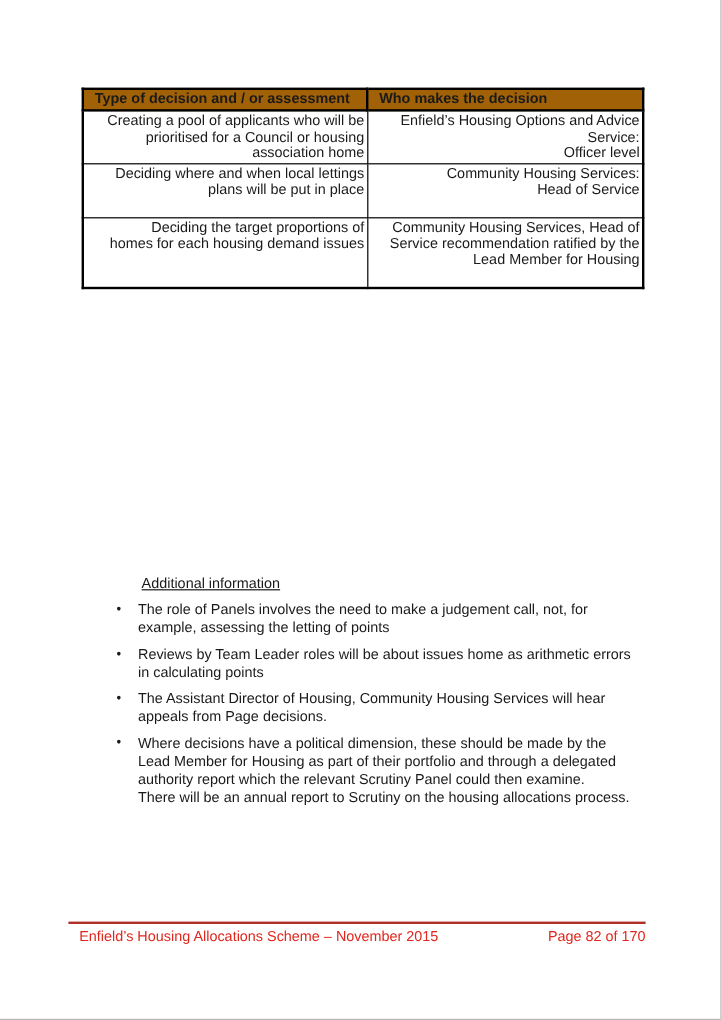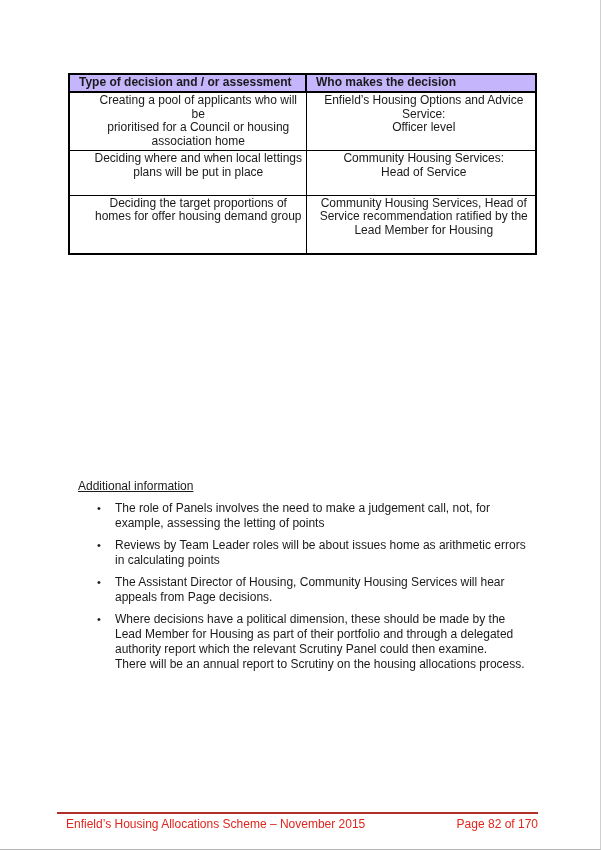--- a/index.html
+++ b/index.html
@@ -23,33 +23,34 @@
   }
   table.decision-table col.c1{width:237px;}
   table.decision-table th{
     border:2px solid #000;
     font-weight:bold;text-align:left;
     padding:1px 2px 1px 9px;
     white-space:pre-line;vertical-align:top;
   }
   table.decision-table td{
     border:1px solid #000;
-    padding:1px 2px 1px 23px;
-    vertical-align:top;text-align:center;
+    padding:1px 2px 1px 9px;
+    vertical-align:top;text-align:right;
     white-space:pre-line;
   }
   table.decision-table td.who{padding-left:8px;}
   table.decision-table tr.spacer td{padding-bottom:15px;}
   
   .additional{
     position:absolute;left:78px;top:479px;width:472px;
     font-size:12px;line-height:15px;
   }
   .additional .heading{
     text-decoration:underline;
+    margin-left:40px;
   }
   .additional ul{
     list-style:none;margin:7px 0 0 0;padding:0;
   }
   .additional li{
     display:flex;margin-bottom:7px;
   }
   .additional .bullet{
     flex:none;width:18px;margin-left:19px;
     font-size:11px;
@@ -72,21 +73,21 @@
 <body>
 
 <div class="page">
 
   <table class="decision-table">
     <colgroup>
         <col class="c1">
         <col class="c2">
       </colgroup>
     <thead>
-      <tr style="background: #c4b5fd;">
+      <tr style="background: #a16207;">
         <th>Type of decision and / or assessment</th>
         <th>Who makes the decision</th>
       </tr>
     </thead>
     <tbody>
       <tr>
         <td class="dec">Creating a pool of applicants who will be
 prioritised for a Council or housing
 association home</td>
         <td class="who">Enfield’s Housing Options and Advice
@@ -94,21 +95,21 @@
 Officer level</td>
       </tr>
       <tr class="spacer">
         <td class="dec">Deciding where and when local lettings
 plans will be put in place</td>
         <td class="who">Community Housing Services:
 Head of Service</td>
       </tr>
       <tr class="spacer">
         <td class="dec">Deciding the target proportions of
-homes for offer housing demand group</td>
+homes for each housing demand issues</td>
         <td class="who">Community Housing Services, Head of
 Service recommendation ratified by the
 Lead Member for Housing</td>
       </tr>
     </tbody>
   </table>
 
   <div class="additional">
     <div class="heading">Additional information</div>
     <ul>
@@ -130,21 +131,21 @@
       <li>
         <span class="bullet">•</span>
         <span class="li-text">Where decisions have a political dimension, these should be made by the
 Lead Member for Housing as part of their portfolio and through a delegated
 authority report which the relevant Scrutiny Panel could then examine.
 There will be an annual report to Scrutiny on the housing allocations process.</span>
       </li>
     </ul>
   </div>
 
-  <div class="footer" style="color: rgb(224, 38, 29); margin-top: 44px;">
+  <div class="footer" style="color: rgb(224, 38, 29);">
     <div class="footer-rule" style="background: rgb(176, 47, 38);"></div>
     <div class="footer-row">
       <span>Enfield’s Housing Allocations Scheme – November 2015</span>
       <span>Page 82 of 170</span>
     </div>
   </div>
 
 </div>
 
 </body></html>

